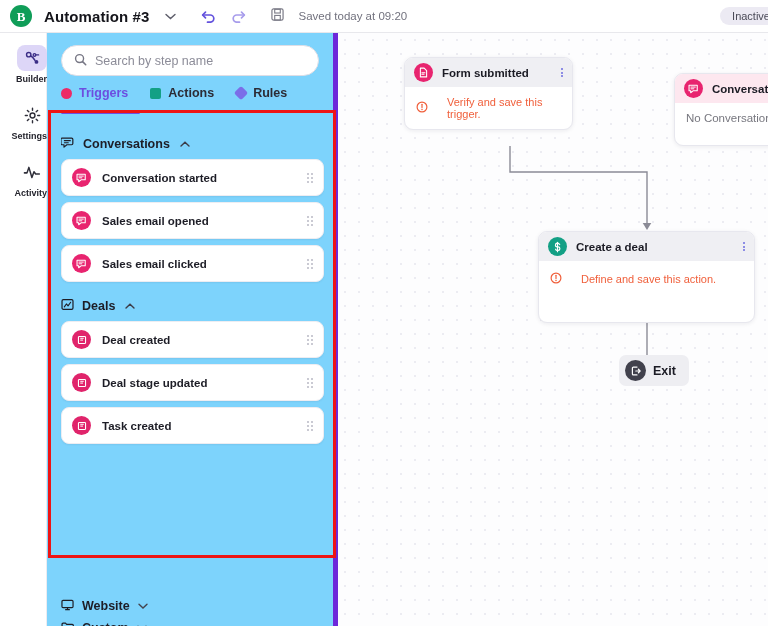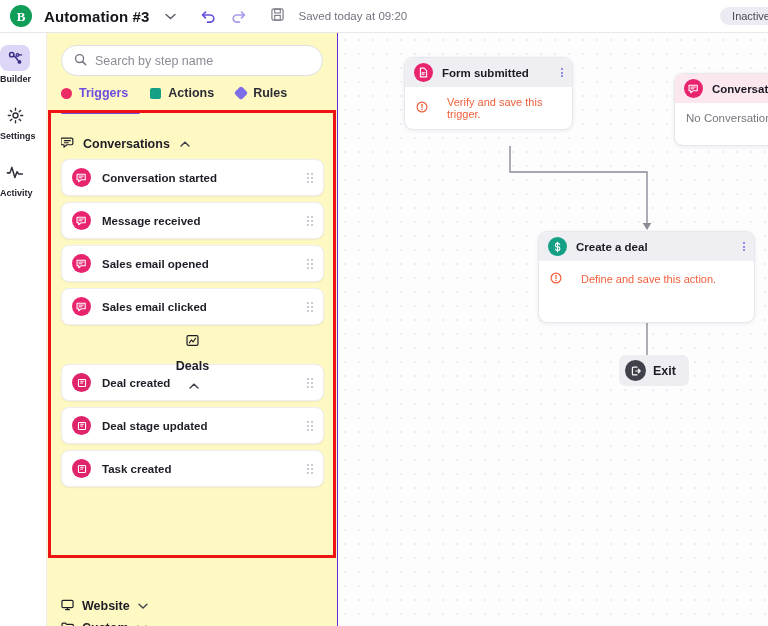--- a/index.html
+++ b/index.html
@@ -53,34 +53,34 @@
   }
 
   
   .rail {
     position: absolute; top: 33px; left: 0; width: 47px; height: 593px;
     background: #ffffff; border-right: 1px solid #ececf1;
     padding-top: 12px; z-index: 30;
   }
   .rail-item {
     width: 47px; display: flex; flex-direction: column;
-    align-items: flex-start; margin-bottom: 18px; cursor: pointer;
+    align-items: flex-end; margin-bottom: 18px; cursor: pointer;
   }
   .rail-ico {
     width: 30px; height: 26px; border-radius: 8px;
     display: flex; align-items: center; justify-content: center;
     color: #2f2f3a;
   }
   .rail-ico.active { background: #ddd6f7; color: #3b2d86; }
   .rail-lbl { font-size: 9px; font-weight: bold; color: #24242d; margin-top: 3px; }
 
   
   .panel {
     position: absolute; top: 33px; left: 47px; width: 291px; height: 593px;
-    background: #fef9c3; border-right: 1px solid #6d28d9;
+    background: #7dd3fc; border-right: 5px solid #6d28d9;
     z-index: 25; overflow: hidden;
   }
   .search-row { padding: 12px 14px 0 14px; }
   .search-box {
     height: 31px; border: 1px solid #dedee6; border-radius: 17px;
     display: flex; align-items: center; padding: 0 12px; gap: 8px;
     background: #fff;
   }
   .search-box input {
     border: 0; outline: 0; font-size: 12.5px; color: #5a5a66;
@@ -334,75 +334,58 @@
             <i></i>
             <i></i>
             <i></i>
             <i></i>
             <i></i>
             <i></i>
           </span>
       </div>
 
 
+
       <div class="step-card">
         <span class="step-ico pink">
           <svg width="11" height="10" viewBox="0 0 12 11" aria-hidden="true">
             <path d="M1.1 1.4 h9 v6.1 h-4.6 l-2.6 2.1 v-2.1 h-1.8z" fill="none" stroke="#fff" stroke-width="1.2" stroke-linejoin="round"></path>
             <path d="M3.2 3.4 h4.8 M3.2 5.3 h3.2" stroke="#fff" stroke-width="1.1" stroke-linecap="round"></path>
           </svg>
         </span>
-        <span class="step-name">Message received</span>
+        <span class="step-name">Sales email opened</span>
         <span class="drag-dots">
             <i></i>
             <i></i>
             <i></i>
             <i></i>
             <i></i>
             <i></i>
           </span>
       </div>
 
       <div class="step-card">
         <span class="step-ico pink">
           <svg width="11" height="10" viewBox="0 0 12 11" aria-hidden="true">
             <path d="M1.1 1.4 h9 v6.1 h-4.6 l-2.6 2.1 v-2.1 h-1.8z" fill="none" stroke="#fff" stroke-width="1.2" stroke-linejoin="round"></path>
             <path d="M3.2 3.4 h4.8 M3.2 5.3 h3.2" stroke="#fff" stroke-width="1.1" stroke-linecap="round"></path>
           </svg>
         </span>
-        <span class="step-name">Sales email opened</span>
-        <span class="drag-dots">
-            <i></i>
-            <i></i>
-            <i></i>
-            <i></i>
-            <i></i>
-            <i></i>
-          </span>
-      </div>
-
-      <div class="step-card">
-        <span class="step-ico pink">
-          <svg width="11" height="10" viewBox="0 0 12 11" aria-hidden="true">
-            <path d="M1.1 1.4 h9 v6.1 h-4.6 l-2.6 2.1 v-2.1 h-1.8z" fill="none" stroke="#fff" stroke-width="1.2" stroke-linejoin="round"></path>
-            <path d="M3.2 3.4 h4.8 M3.2 5.3 h3.2" stroke="#fff" stroke-width="1.1" stroke-linecap="round"></path>
-          </svg>
-        </span>
         <span class="step-name">Sales email clicked</span>
         <span class="drag-dots">
             <i></i>
             <i></i>
             <i></i>
             <i></i>
             <i></i>
             <i></i>
           </span>
       </div>
 
-      <div class="group-head" style="margin-top:8px;flex-direction:column;">
+      <div class="group-head" style="margin-top:8px;">
         <span>
           <svg width="13" height="13" viewBox="0 0 14 14" aria-hidden="true">
             <rect x="1.1" y="1.8" width="11.8" height="10.4" rx="1.4" fill="none" stroke="#1d1d26" stroke-width="1.3"></rect>
             <path d="M3.6 9.6 L5.8 6.4 L7.6 8.4 L10.4 4.6" fill="none" stroke="#1d1d26" stroke-width="1.2" stroke-linecap="round" stroke-linejoin="round"></path>
           </svg>
         </span>
         <span class="group-name">Deals</span>
         <span class="group-caret">
           <svg width="10" height="6" viewBox="0 0 10 6" aria-hidden="true">
             <path d="M1 5 L5 1.2 L9 5" fill="none" stroke="#3c3c48" stroke-width="1.4" stroke-linecap="round"></path>

